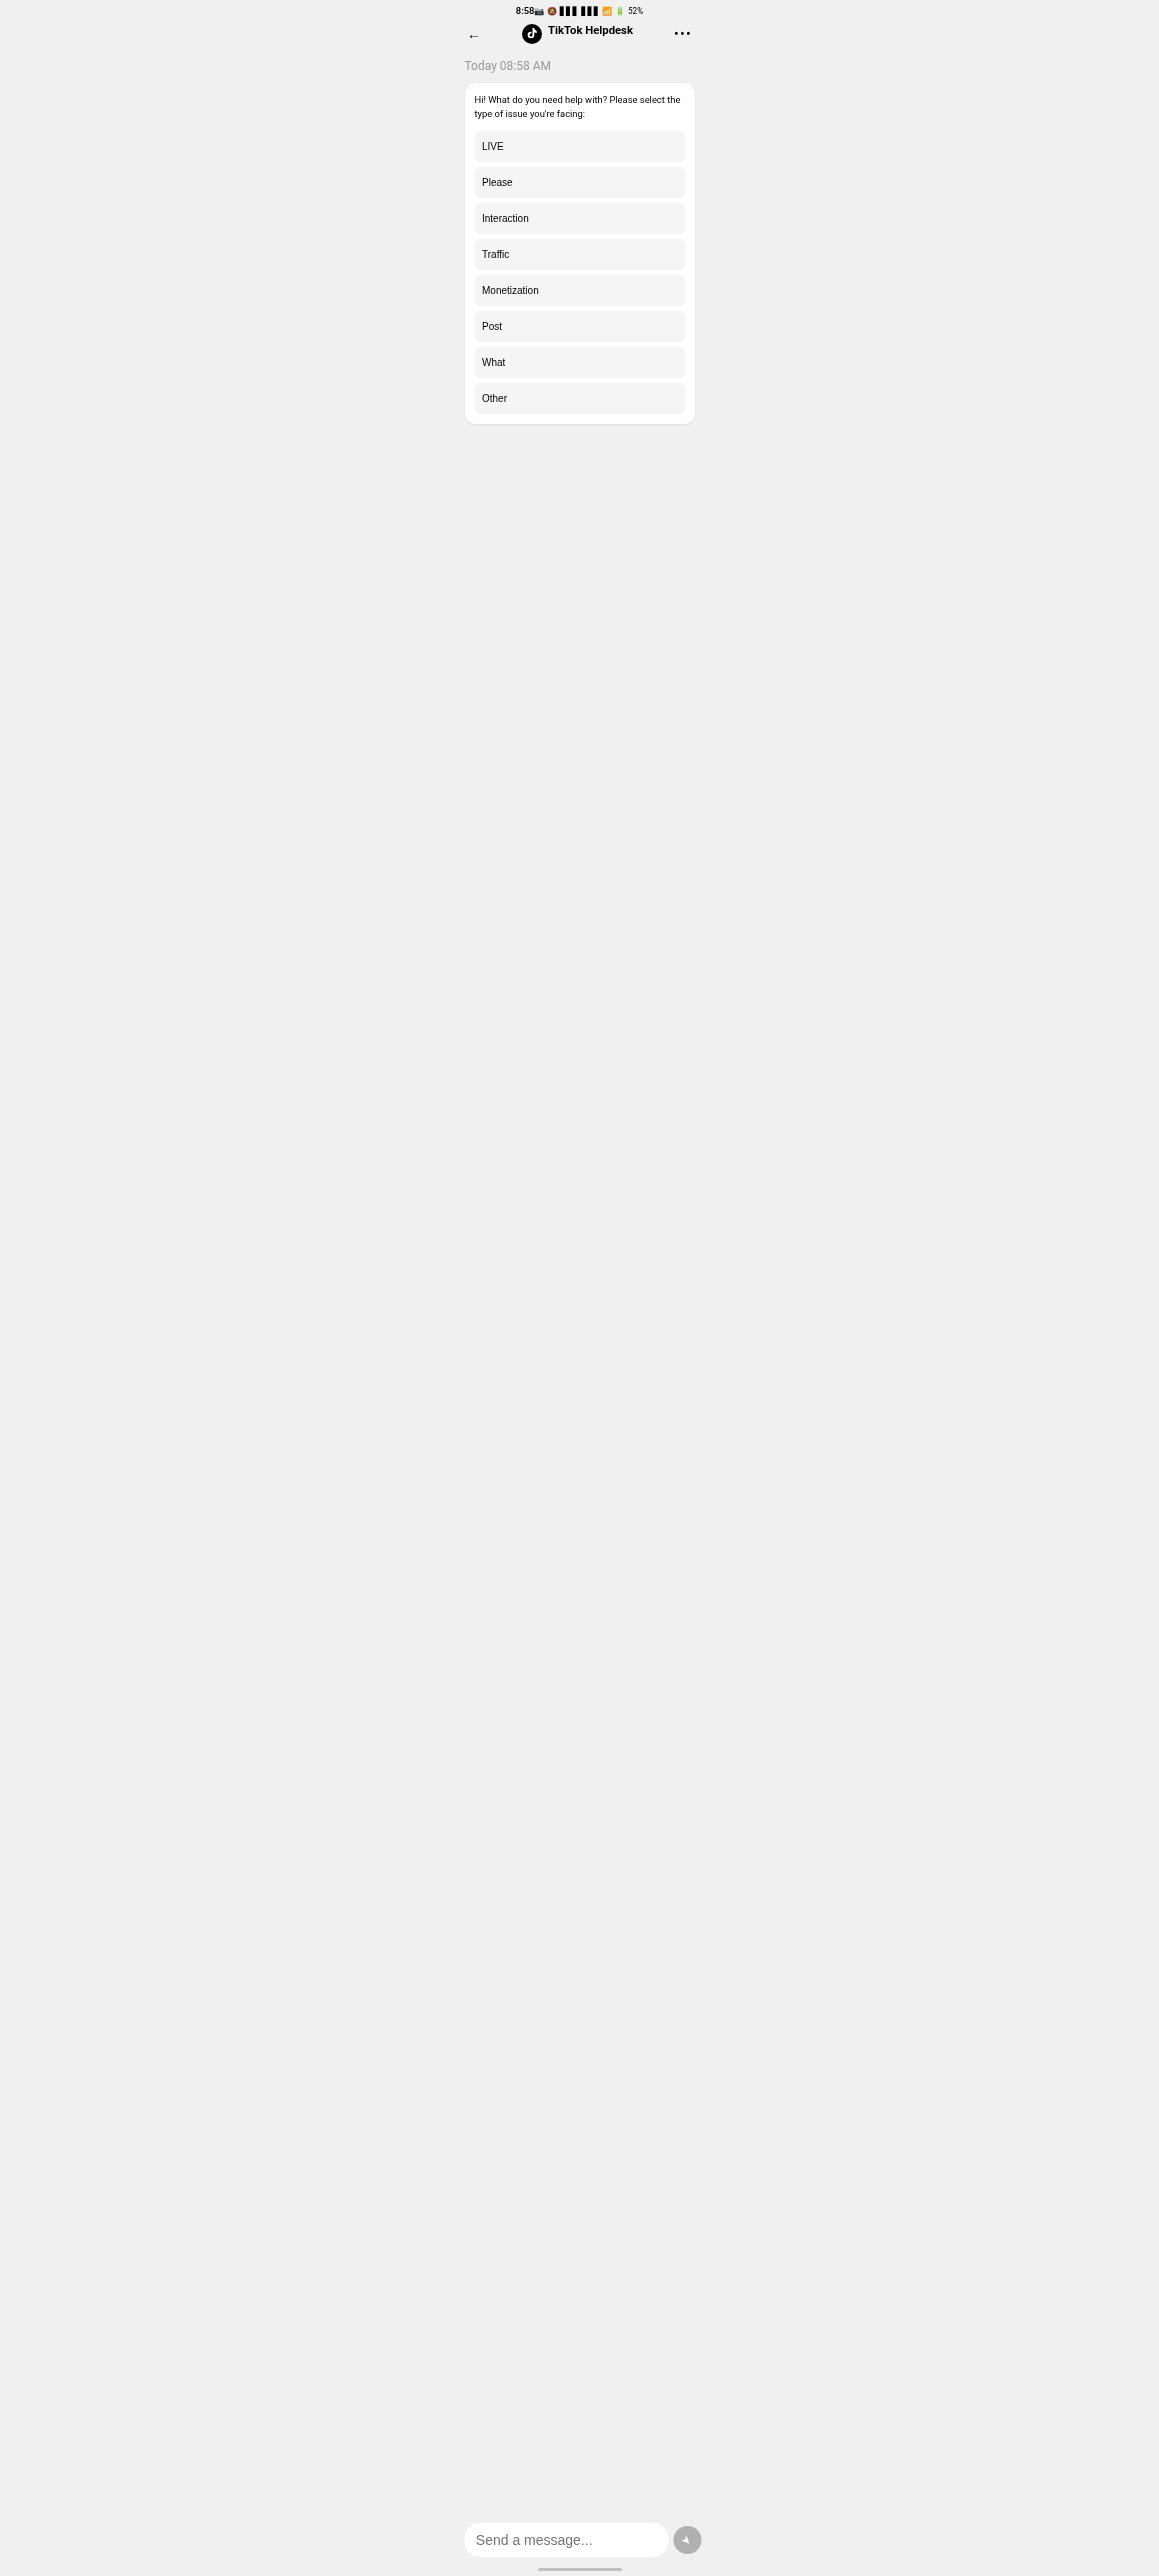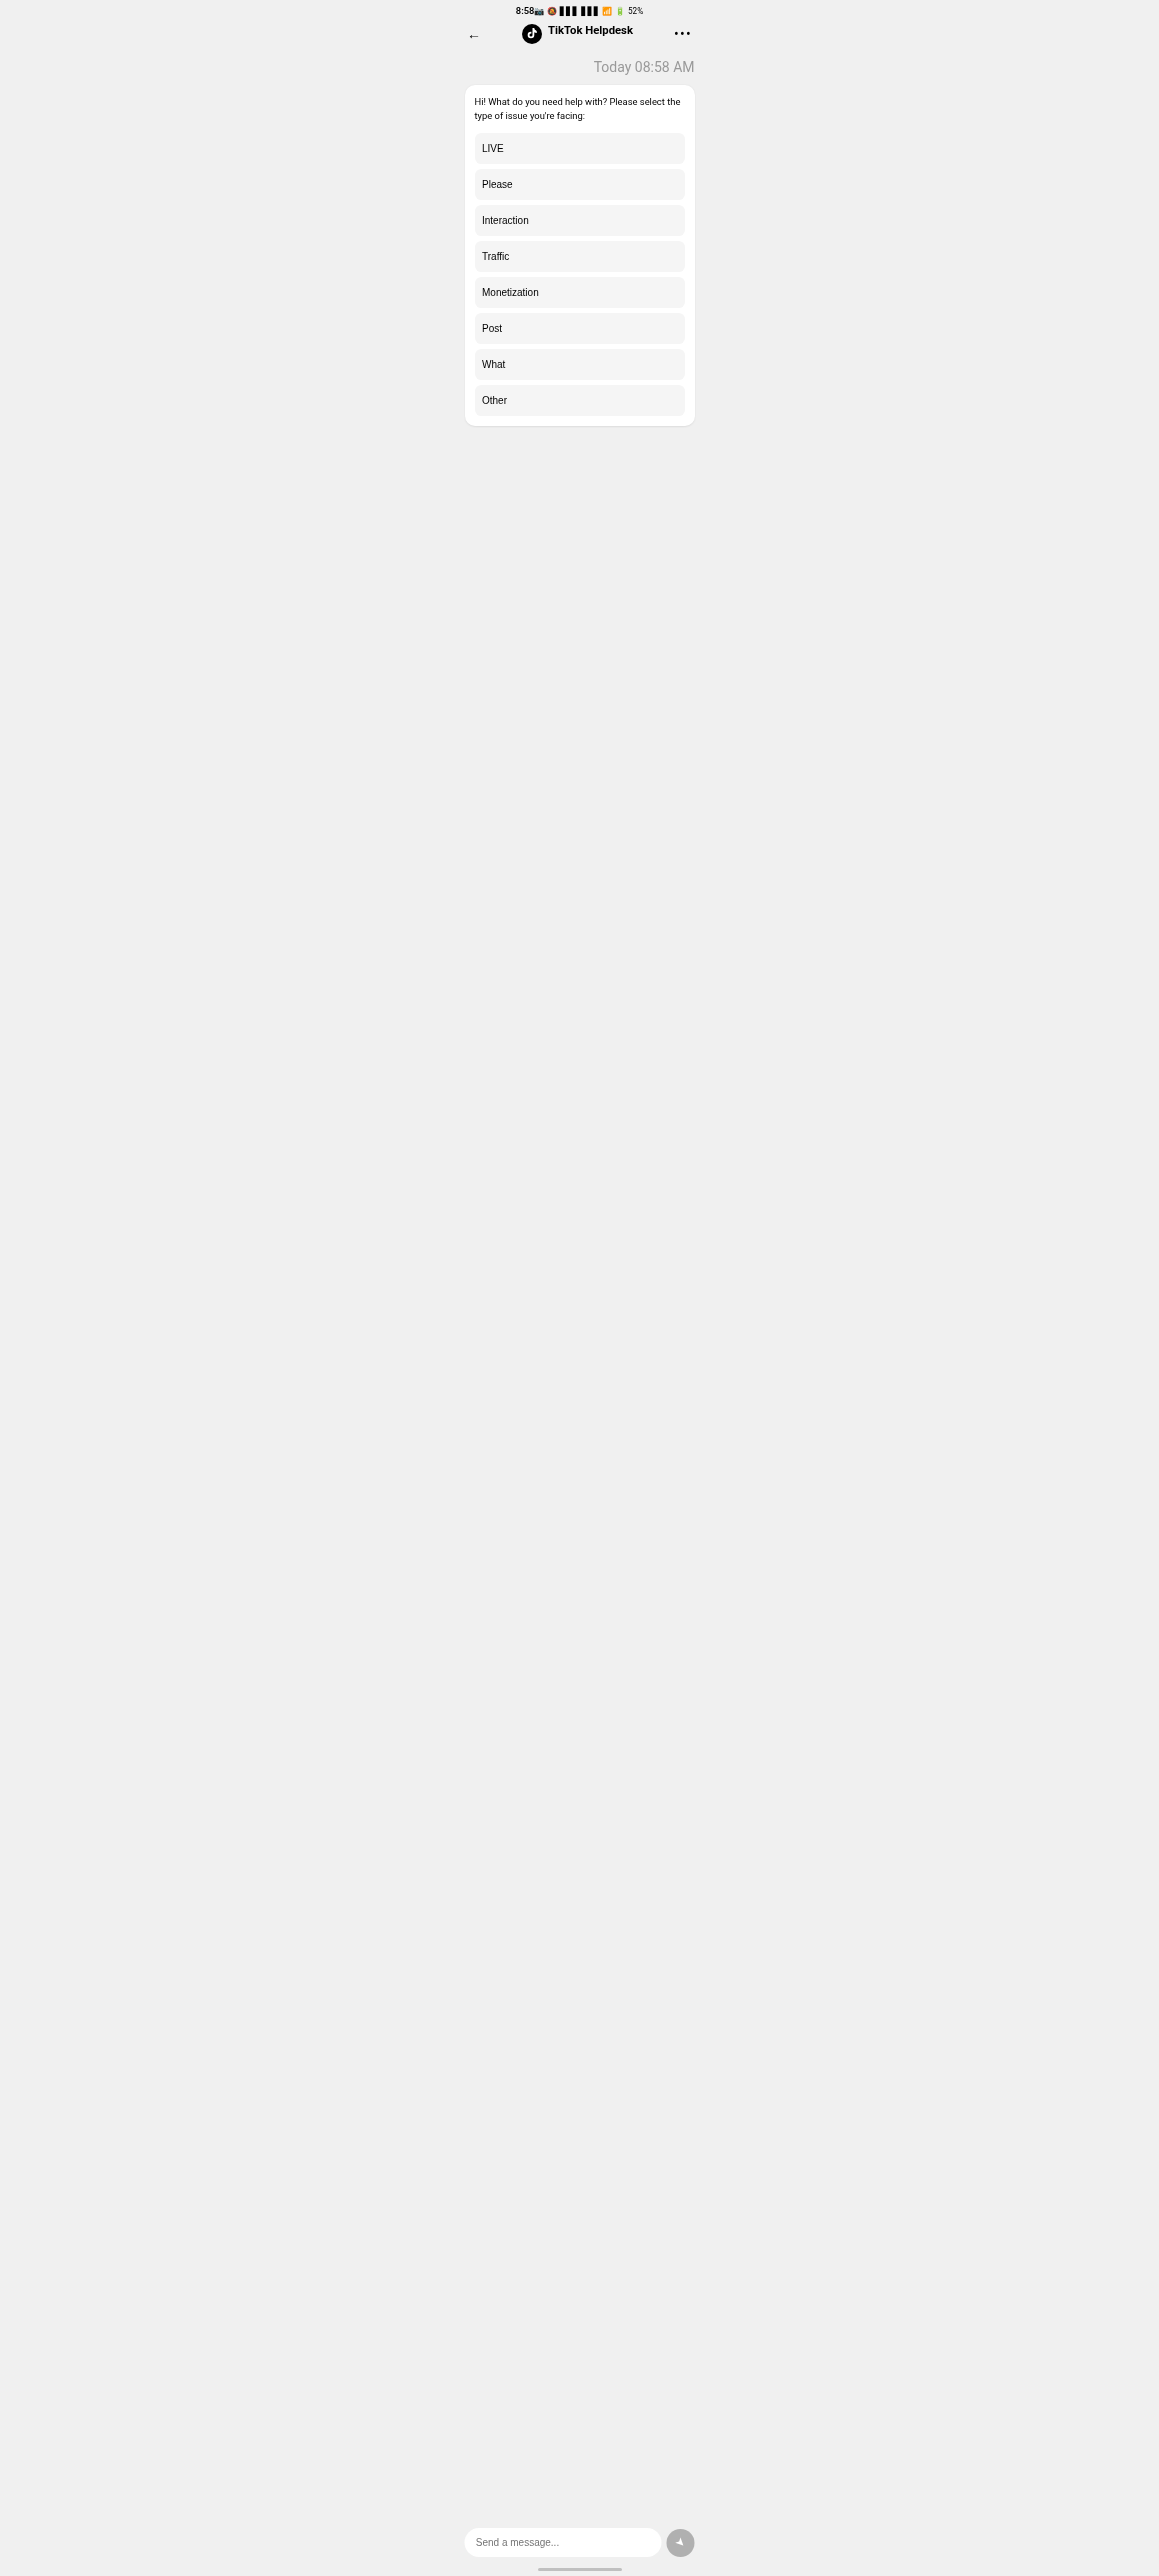--- a/index.html
+++ b/index.html
@@ -96,23 +96,23 @@
     }
 
     
     .chat-area {
       flex: 1;
       padding: 0 7.5px;
       overflow-y: auto;
     }
 
     .timestamp {
-      text-align: right;
+      text-align: left;
       color: #999;
-      font-size: 14px;
+      font-size: 12px;
       margin: 7.5px 0 10px;
     }
 
     
     .message-bubble {
       background: #fff;
       border-radius: 10px;
       padding: 10px;
       margin-bottom: 0;
       box-shadow: 0 0.6px 1.9px rgba(0,0,0,0.08);
@@ -164,21 +164,21 @@
       align-items: center;
       gap: 5px;
     }
 
     .message-input {
       flex: 1;
       background: #fff;
       border: none;
       border-radius: 15px;
       padding: 8.8px 11.3px;
-      font-size: 10px;
+      font-size: 14px;
       color: #999;
       outline: none;
     }
 
     .send-btn {
       width: 28px;
       height: 28px;
       border-radius: 50%;
       background: #b0b0b0;
       border: none;

